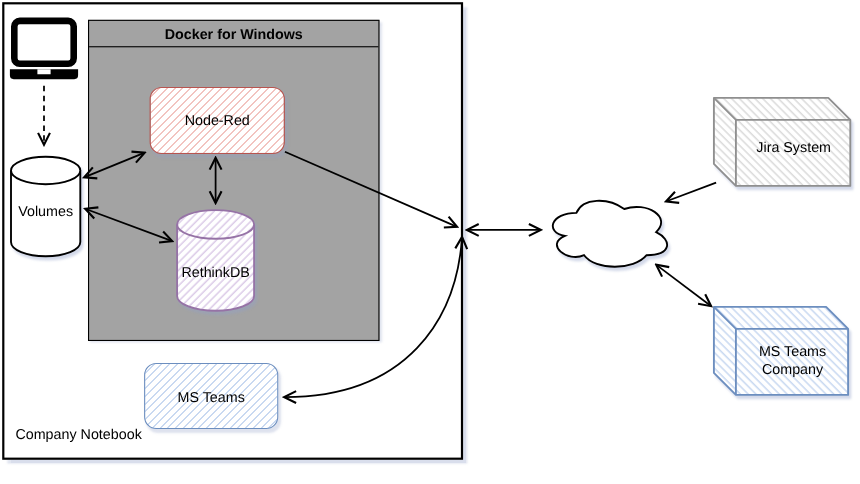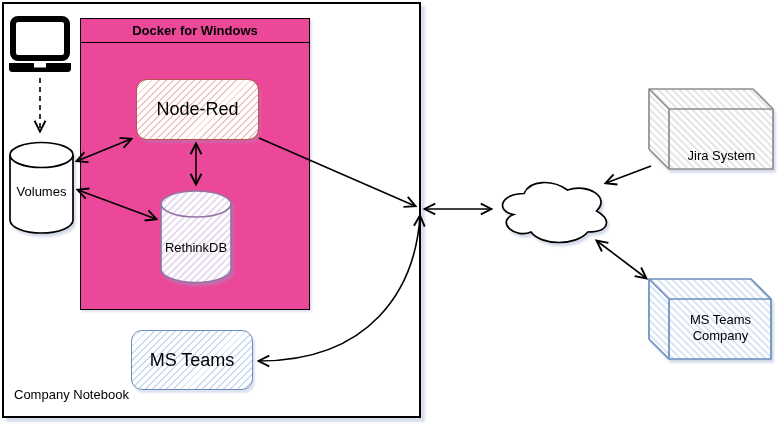--- a/index.html
+++ b/index.html
@@ -13,34 +13,34 @@
   
   .outer-box{
     left:2px;top:2px;width:419px;height:416px;
     border:2px solid #000;background:#fff;
     box-shadow:4px 4px 2px rgba(145,160,200,0.35);
   }
   .outer-label{position:absolute;left:10px;bottom:14px;font-size:13px;}
 
   
   .docker-box{
-    left:80px;top:18px;width:230px;height:292px;
-    border:1.6px solid #000;background:#ec4899;
+    left:80px;top:18px;width:265px;height:292px;
+    border:1.6px solid #000;background:#a3a3a3;
     box-shadow:2px 2px 2px rgba(145,160,200,0.3);
   }
   .docker-title{
     height:23px;border-bottom:1.6px solid #000;
     display:flex;align-items:center;justify-content:center;
     font-weight:bold;font-size:13px;
   }
 
   
   .rnode{
     border-radius:11px;display:flex;align-items:center;justify-content:center;
-    font-size:18px;box-shadow:2px 3px 2px rgba(145,160,200,0.3);
+    font-size:13px;box-shadow:2px 3px 2px rgba(145,160,200,0.3);
   }
   .node-red{
     left:136px;top:79px;width:123px;height:61px;
     border:1.6px solid #B85450;
     background:repeating-linear-gradient(135deg,#F2C4C0 0px,#F2C4C0 1.3px,#ffffff 1.3px,#ffffff 5px);
   }
   .ms-teams{
     left:131px;top:330px;width:122px;height:60px;
     border:1.6px solid #6C8EBF;
     background:repeating-linear-gradient(135deg,#C9D9F1 0px,#C9D9F1 1.3px,#ffffff 1.3px,#ffffff 5px);
@@ -117,21 +117,21 @@
     <svg class="svg-shape shadowed" style="left:0;top:0;" width="118" height="72" viewBox="0 0 118 72">
       <path d="M30,18.5 C6.8,18.5 1,36 19.6,39.5 C1,47.2 21.9,64 37,57 C47.4,71 82.2,71 93.8,57 C117,57 117,43 102.5,36 C117,22 93.8,8 73.5,15 C59,4.5 35.8,4.5 30,18.5 Z" fill="#ffffff" stroke="#000" stroke-width="1.7"></path>
     </svg>
   </div>
 
   <div class="shape" style="left:648px;top:88px;width:126px;height:82px;">
     <svg class="svg-shape shadowed" style="left:0;top:0;" width="126" height="82" viewBox="0 0 126 82">
       <path d="M1,1 L105,1 L125,21 L125,81 L21,81 L1,61 Z" fill="url(#hatchGray)" stroke="#8F8F8F" stroke-width="1.7" stroke-linejoin="round"></path>
       <path d="M1,1 L21,21 L125,21 M21,21 L21,81" fill="none" stroke="#8F8F8F" stroke-width="1.7"></path>
     </svg>
-    <span class="lbl" style="top:60px;left:21px;right:0;">Jira System</span>
+    <span class="lbl" style="top:38px;left:21px;right:0;">Jira System</span>
   </div>
 
   <div class="shape" style="left:648px;top:278px;width:124px;height:82px;">
     <svg class="svg-shape shadowed" style="left:0;top:0;" width="124" height="82" viewBox="0 0 124 82">
       <path d="M1,1 L103,1 L123,21 L123,81 L21,81 L1,61 Z" fill="url(#hatchBlue)" stroke="#6C8EBF" stroke-width="1.7" stroke-linejoin="round"></path>
       <path d="M1,1 L21,21 L123,21 M21,21 L21,81" fill="none" stroke="#6C8EBF" stroke-width="1.7"></path>
     </svg>
     <span class="lbl" style="top:34px;left:21px;right:0;">MS Teams</span>
     <span class="lbl" style="top:50px;left:21px;right:0;">Company</span>
   </div>

